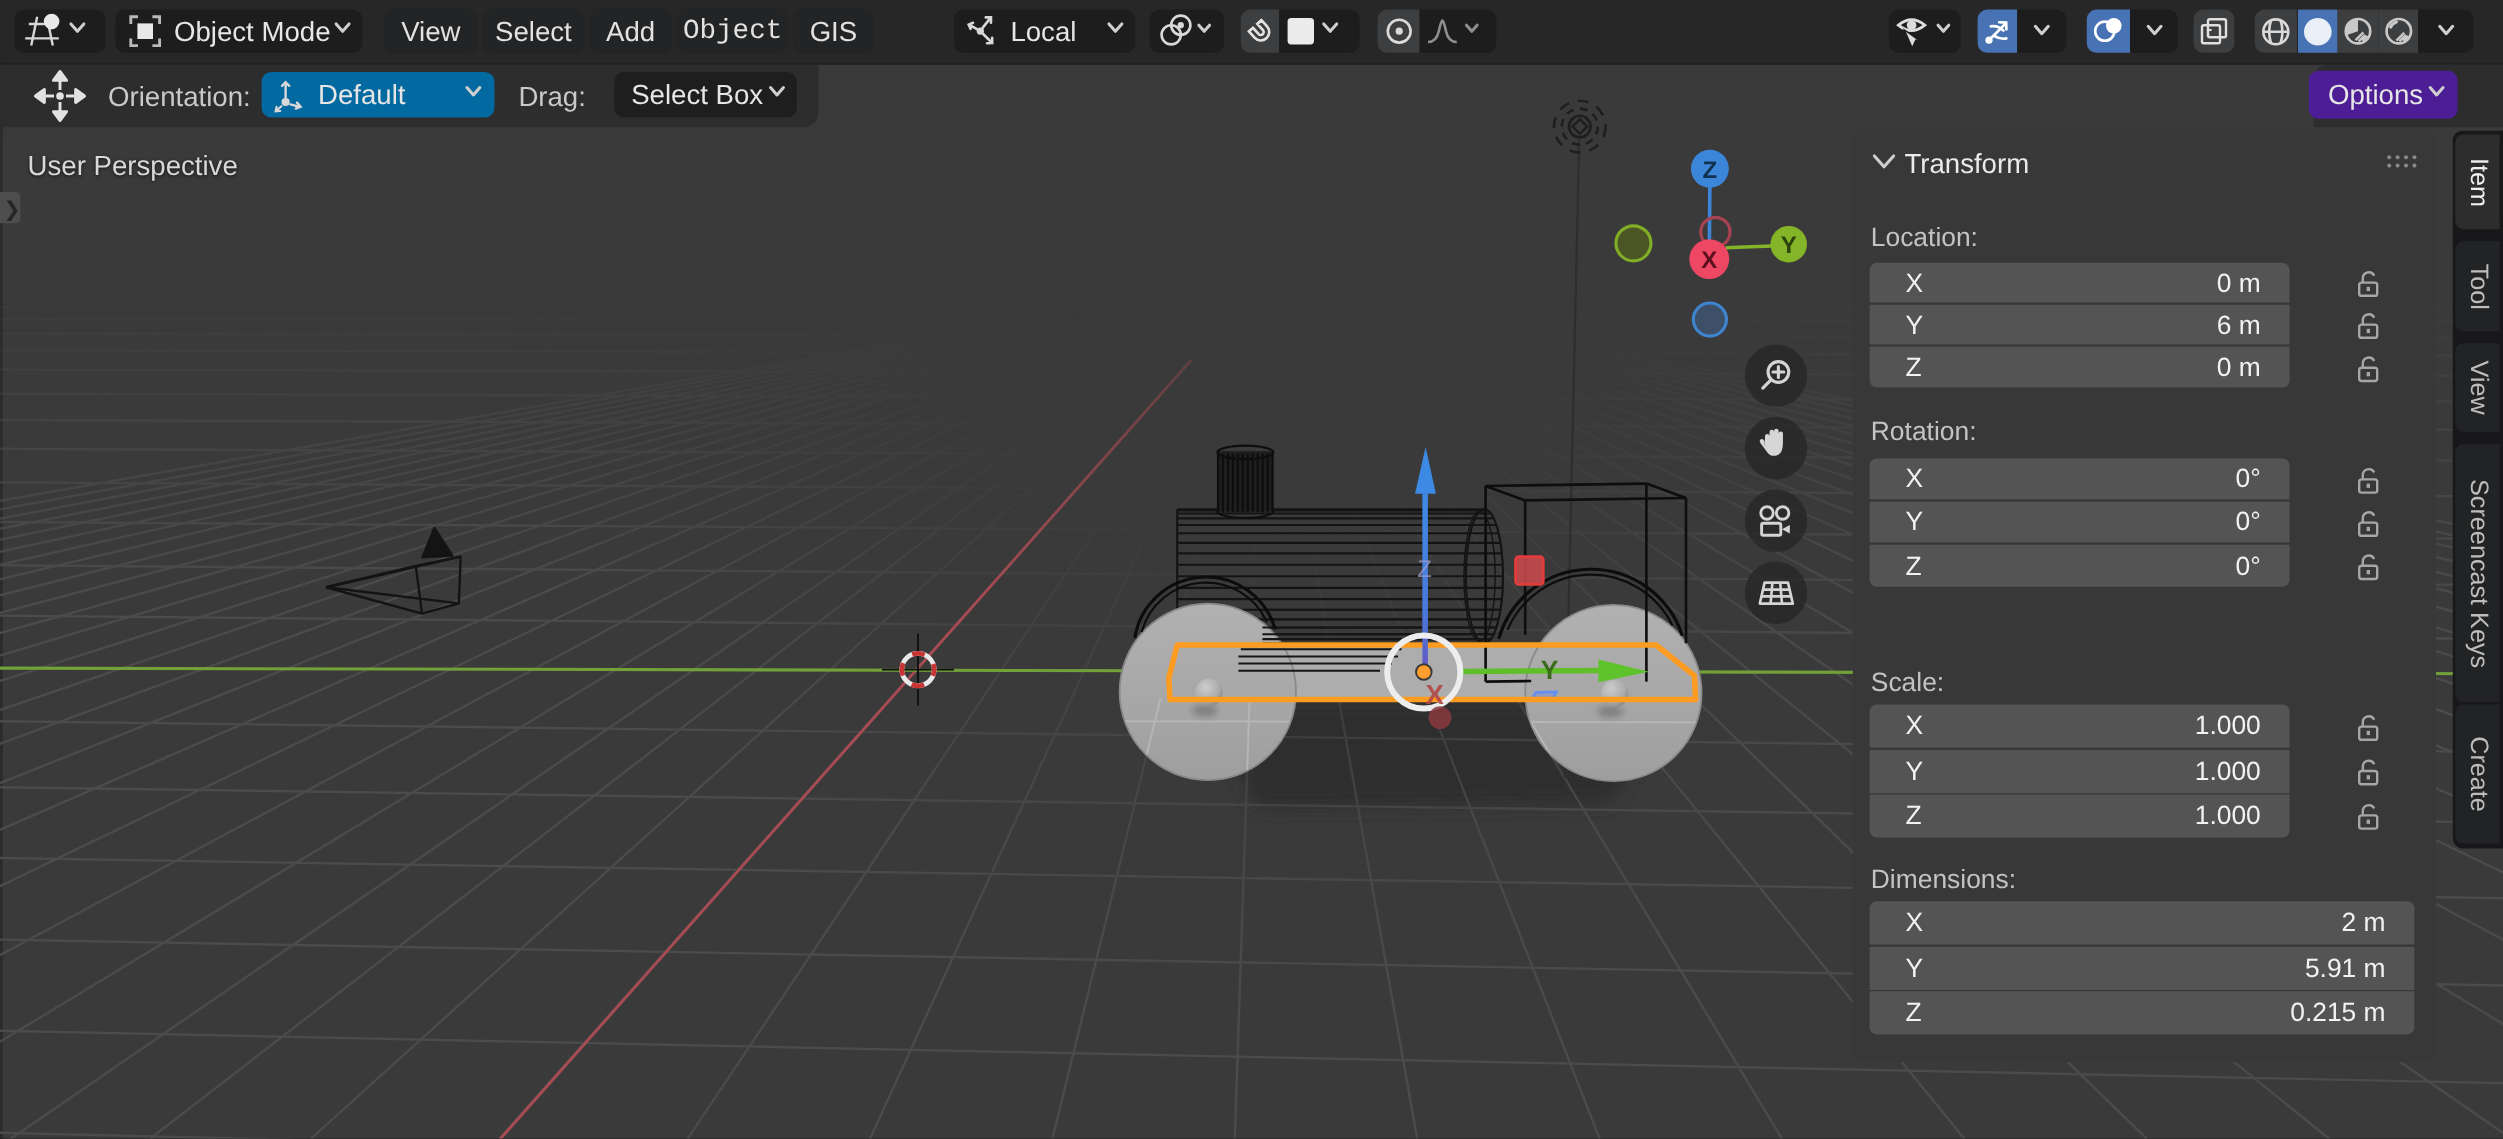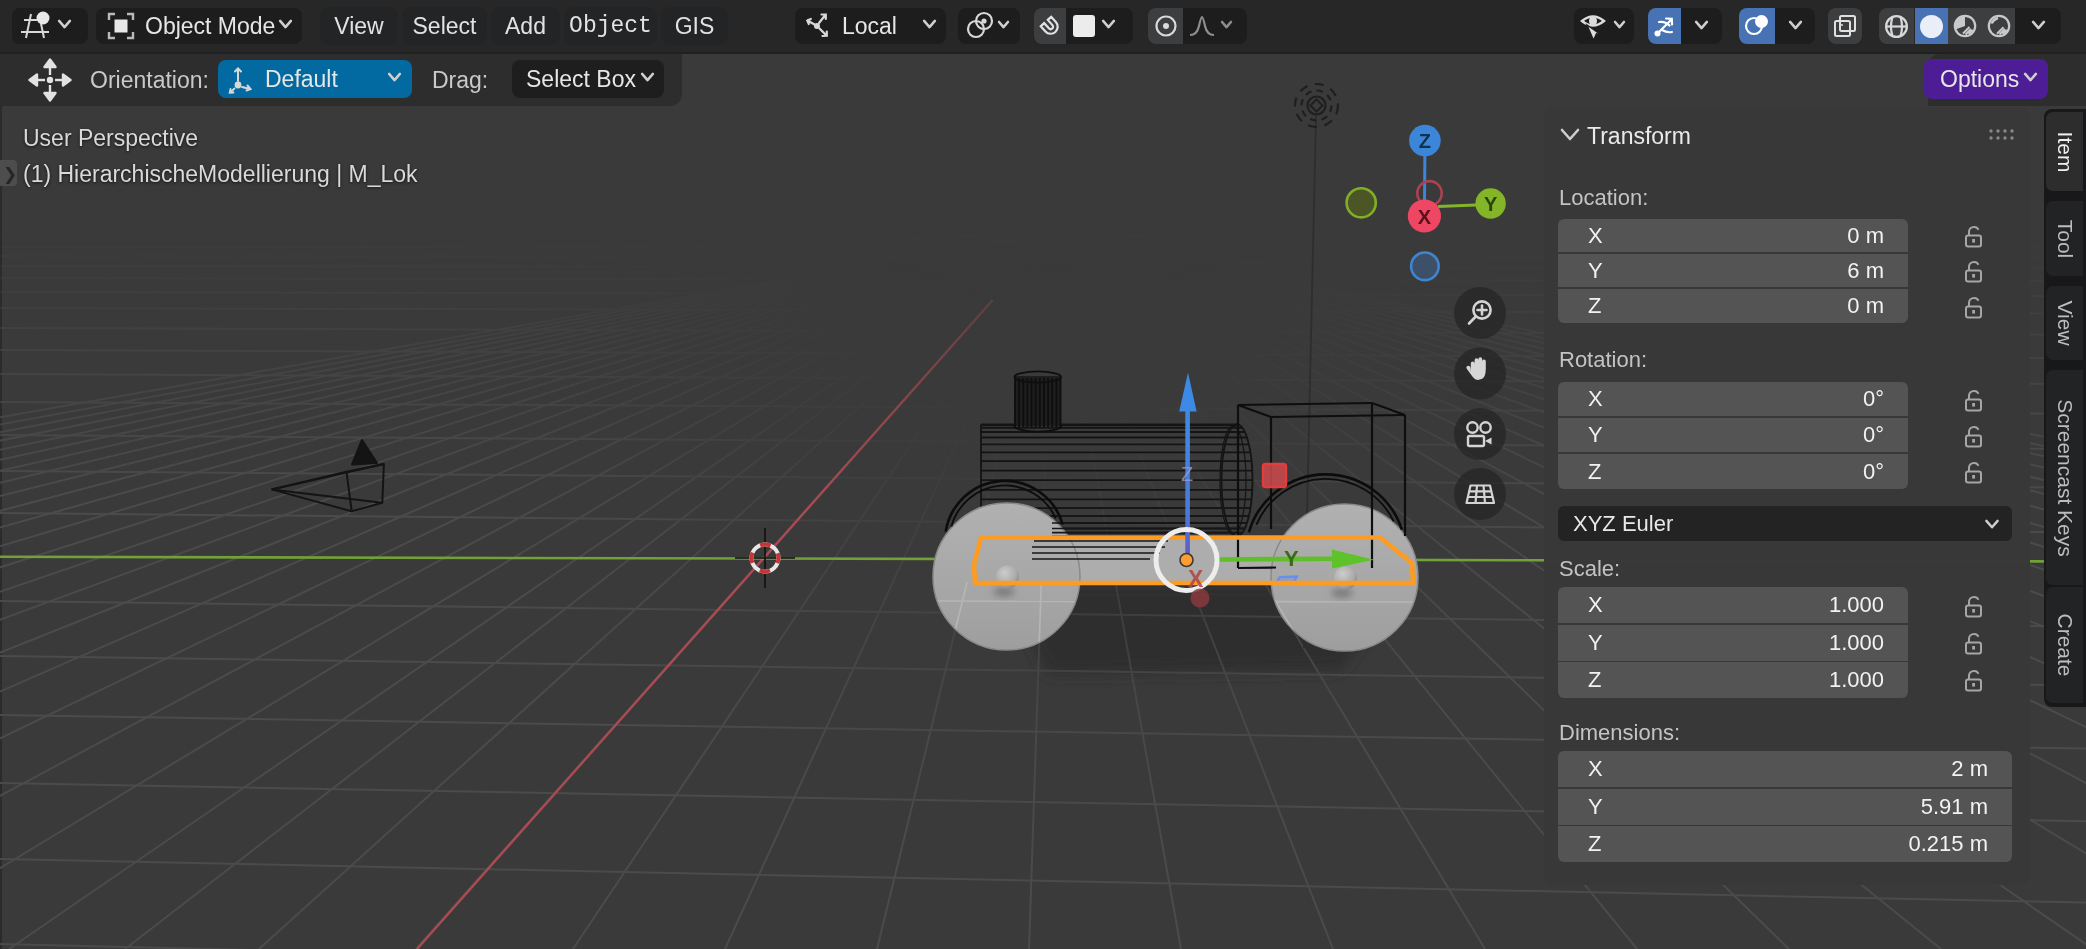--- a/index.html
+++ b/index.html
@@ -325,21 +325,20 @@
         <circle cx="1485.5" cy="427.5" r="5.2"></circle>
 <rect x="1468" y="436" width="16" height="10" rx="1.5"></rect>
 <path d="M1485 441 l6.5 -3.5 v7 z" fill="#d4d4d4" stroke="none"></path>
 </g>
       <g stroke="#d4d4d4" stroke-width="2.2" fill="none" stroke-linejoin="round">
 <path d="M1470.5 485.5 L1490 485.5 L1494 503 L1466.5 503 Z"></path>
 <path d="M1477 485.5 L1475.5 503 M1483.5 485.5 L1485 503 M1469 491.3 L1491.5 491.3 M1467.7 497 L1493 497"></path>
 </g>
     </svg>
   <div id="vptext1" class="abs">User Perspective</div>
-  <div id="vptext2" class="abs">(1) HierarchischeModellierung | M_Lok</div>
   <div class="abs" style="left:0;top:160px;width:17px;height:26px;background:#4d4d4d;border-radius:0 4px 4px 0;"></div>
   <div id="vpcaret" class="abs">❯</div>
   <div class="abs" style="left:2044px;top:109px;width:42px;height:598px;background:#18181a;border-radius:8px 0 0 8px;"></div>
     <div class="tab" style="top:112px;height:79px;background:#2d2d2d;color:#f0f0f0;">
       <span>Item</span>
     </div>
     <div class="tab" style="top:201px;height:75px;background:#222324;color:#bdbdbd;">
       <span>Tool</span>
     </div>
     <div class="tab" style="top:286px;height:74px;background:#222324;color:#bdbdbd;">
@@ -427,26 +426,20 @@
 <rect x="10.2" y="15" width="2.8" height="3.6" fill="#a6a6a6" stroke="none"></rect>
 </g>
       </svg>
       <svg class="abs" style="left:418px;top:353px" width="24" height="26" viewBox="0 0 24 26">
 <g stroke="#a6a6a6" stroke-width="2" fill="none">
 <rect x="4" y="11.5" width="15" height="11" rx="2"></rect>
 <path d="M7 11 V8 A5 5 0 0 1 16.5 5.8"></path>
 <rect x="10.2" y="15" width="2.8" height="3.6" fill="#a6a6a6" stroke="none"></rect>
 </g>
       </svg>
-      <div class="abs" style="left:14px;top:399px;width:454px;height:35px;background:#232323;border-radius:6px;display:flex;align-items:center;color:#e8e8e8;font-size:22px;">
-<span style="margin-left:15px">XYZ Euler</span>
-        <span style="margin-left:auto;margin-right:12px"><svg width="16" height="12" viewBox="0 0 16 12.8">
-            <path d="M2 2 L8.0 8.8 L14 2" fill="none" stroke="#cfcfcf" stroke-width="2.6" stroke-linecap="round" stroke-linejoin="round"></path>
-          </svg></span>
-      </div>
       <span class="plabel" style="top:449px">Scale:</span>
       <div class="field" style="top:480px;height:36px;width:350px;border-radius:6px 6px 0 0;">
         <span class="fl">X</span>
         <span class="fv">1.000</span>
       </div>
       <div class="field" style="top:517.5px;height:36px;width:350px;border-radius:0;">
         <span class="fl">Y</span>
         <span class="fv">1.000</span>
       </div>
       <div class="field" style="top:555px;height:36px;width:350px;border-radius:0 0 6px 6px;">

